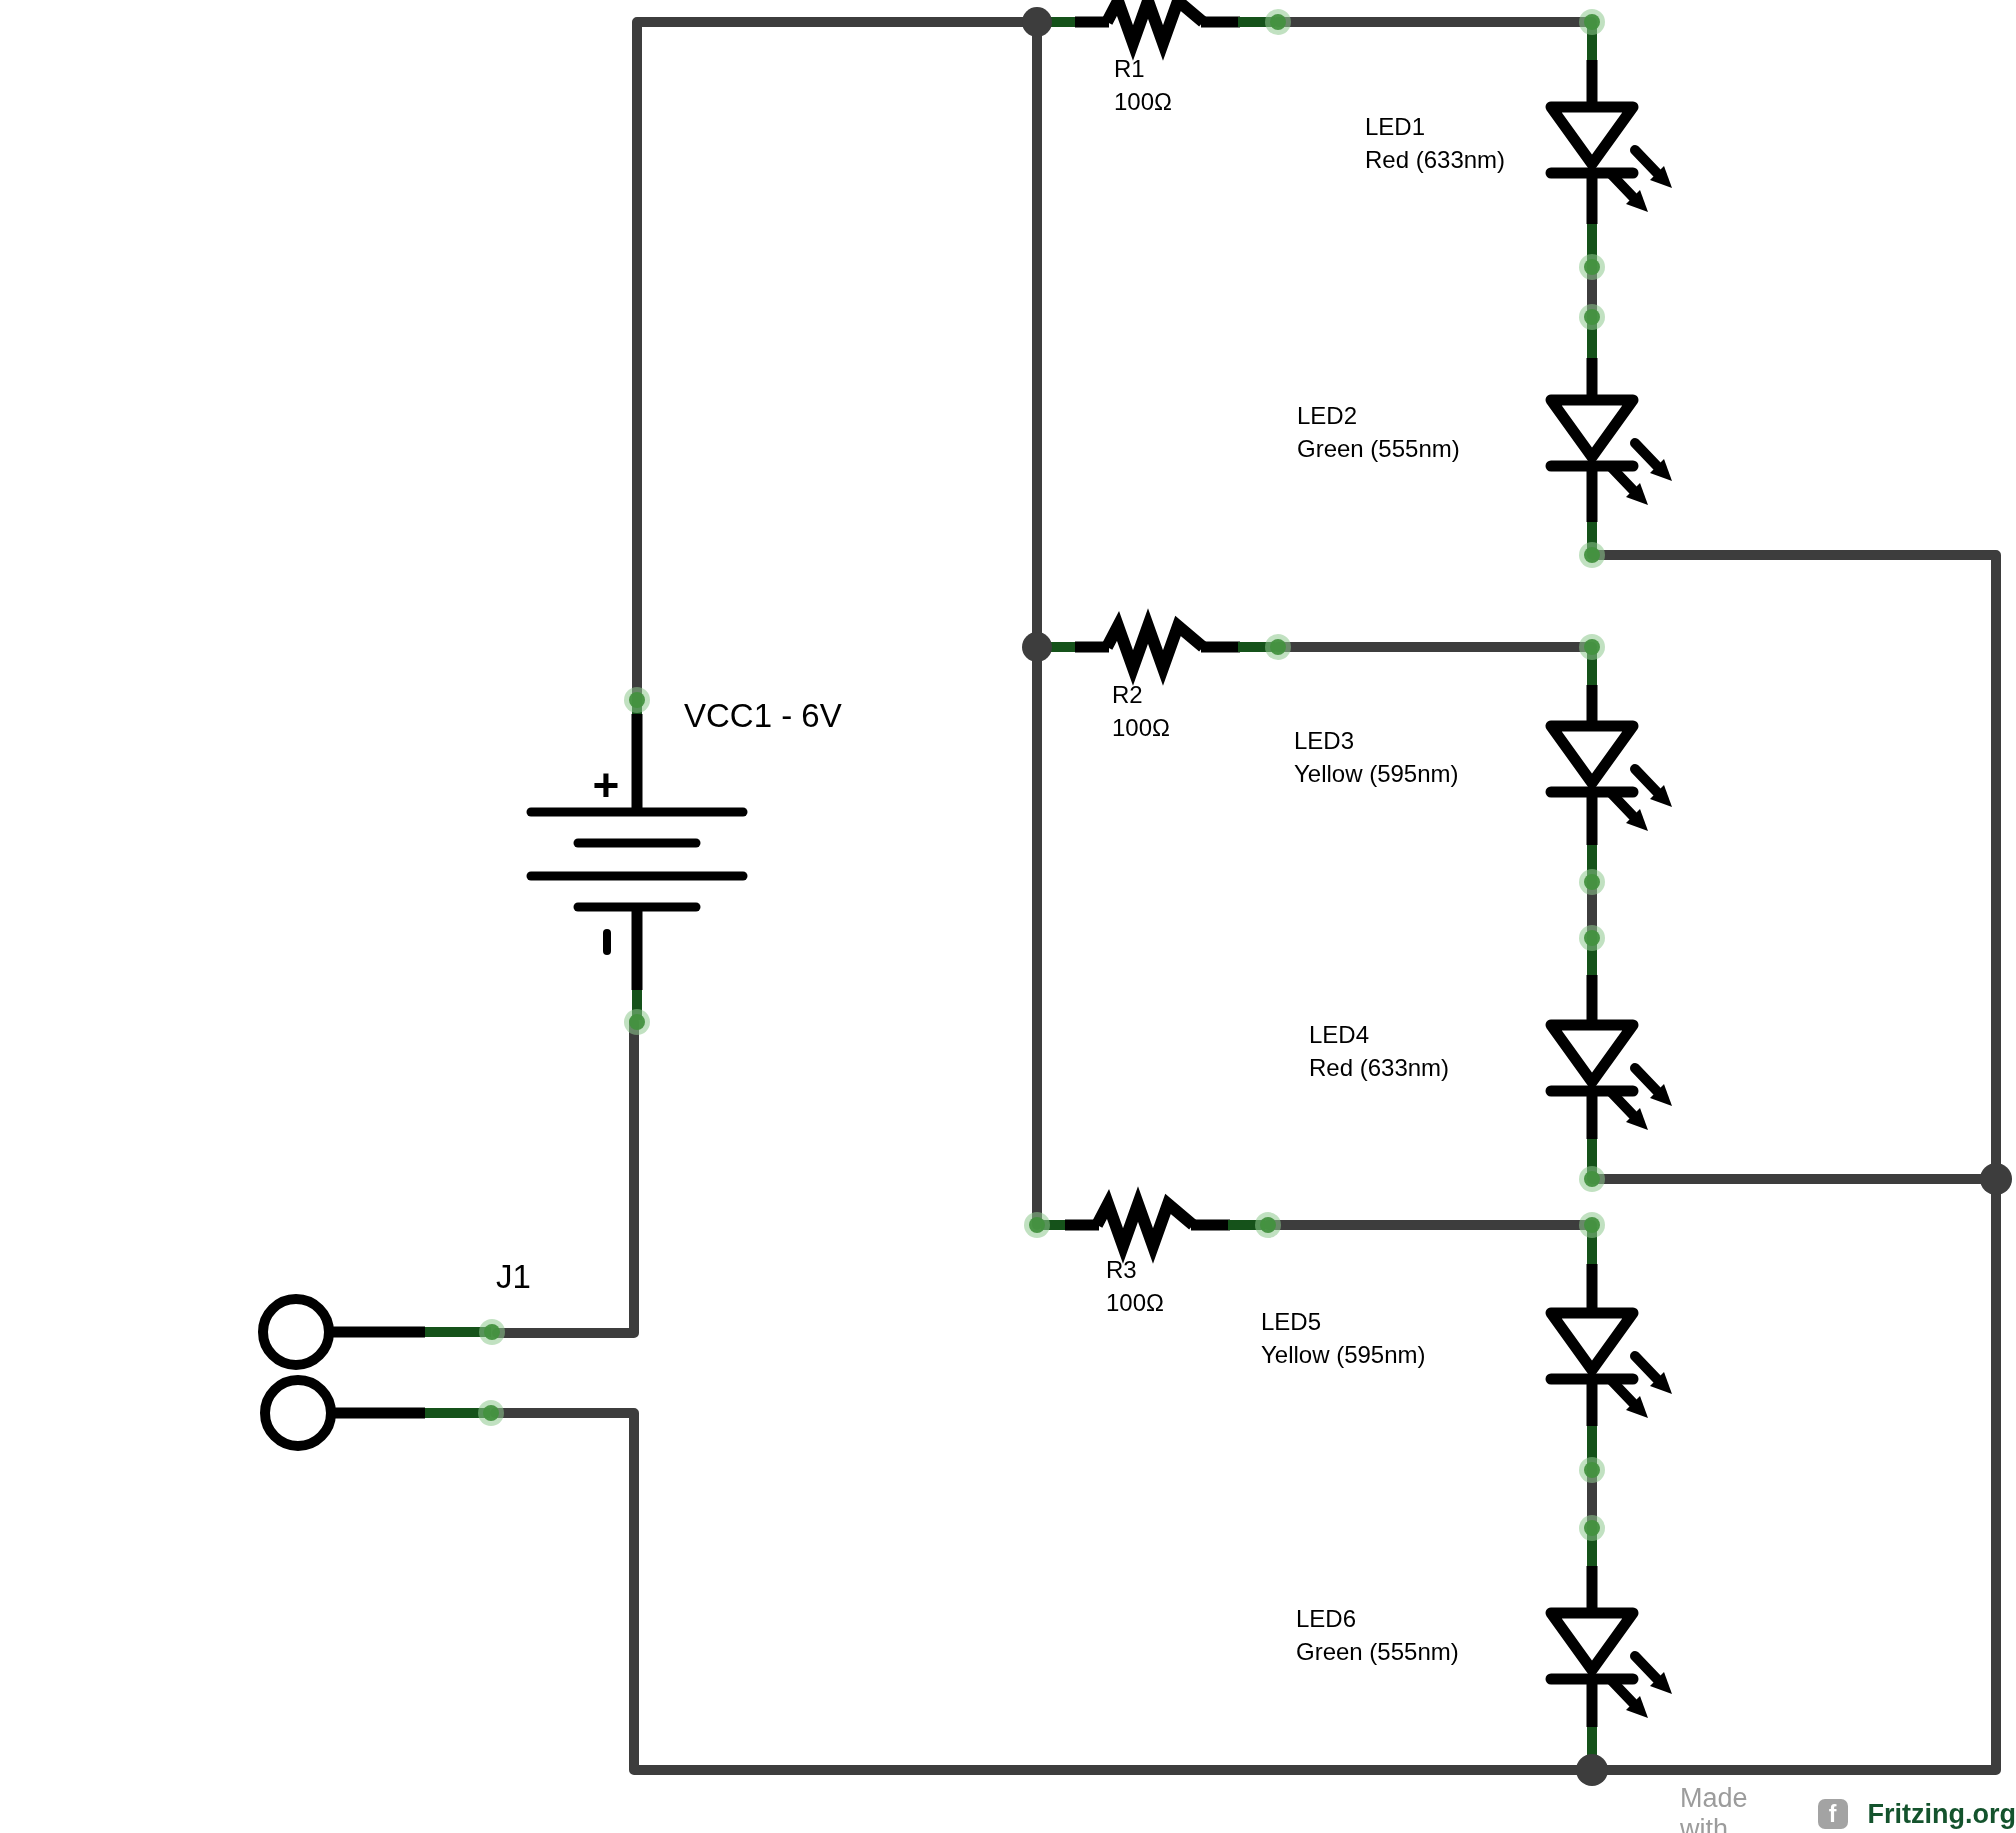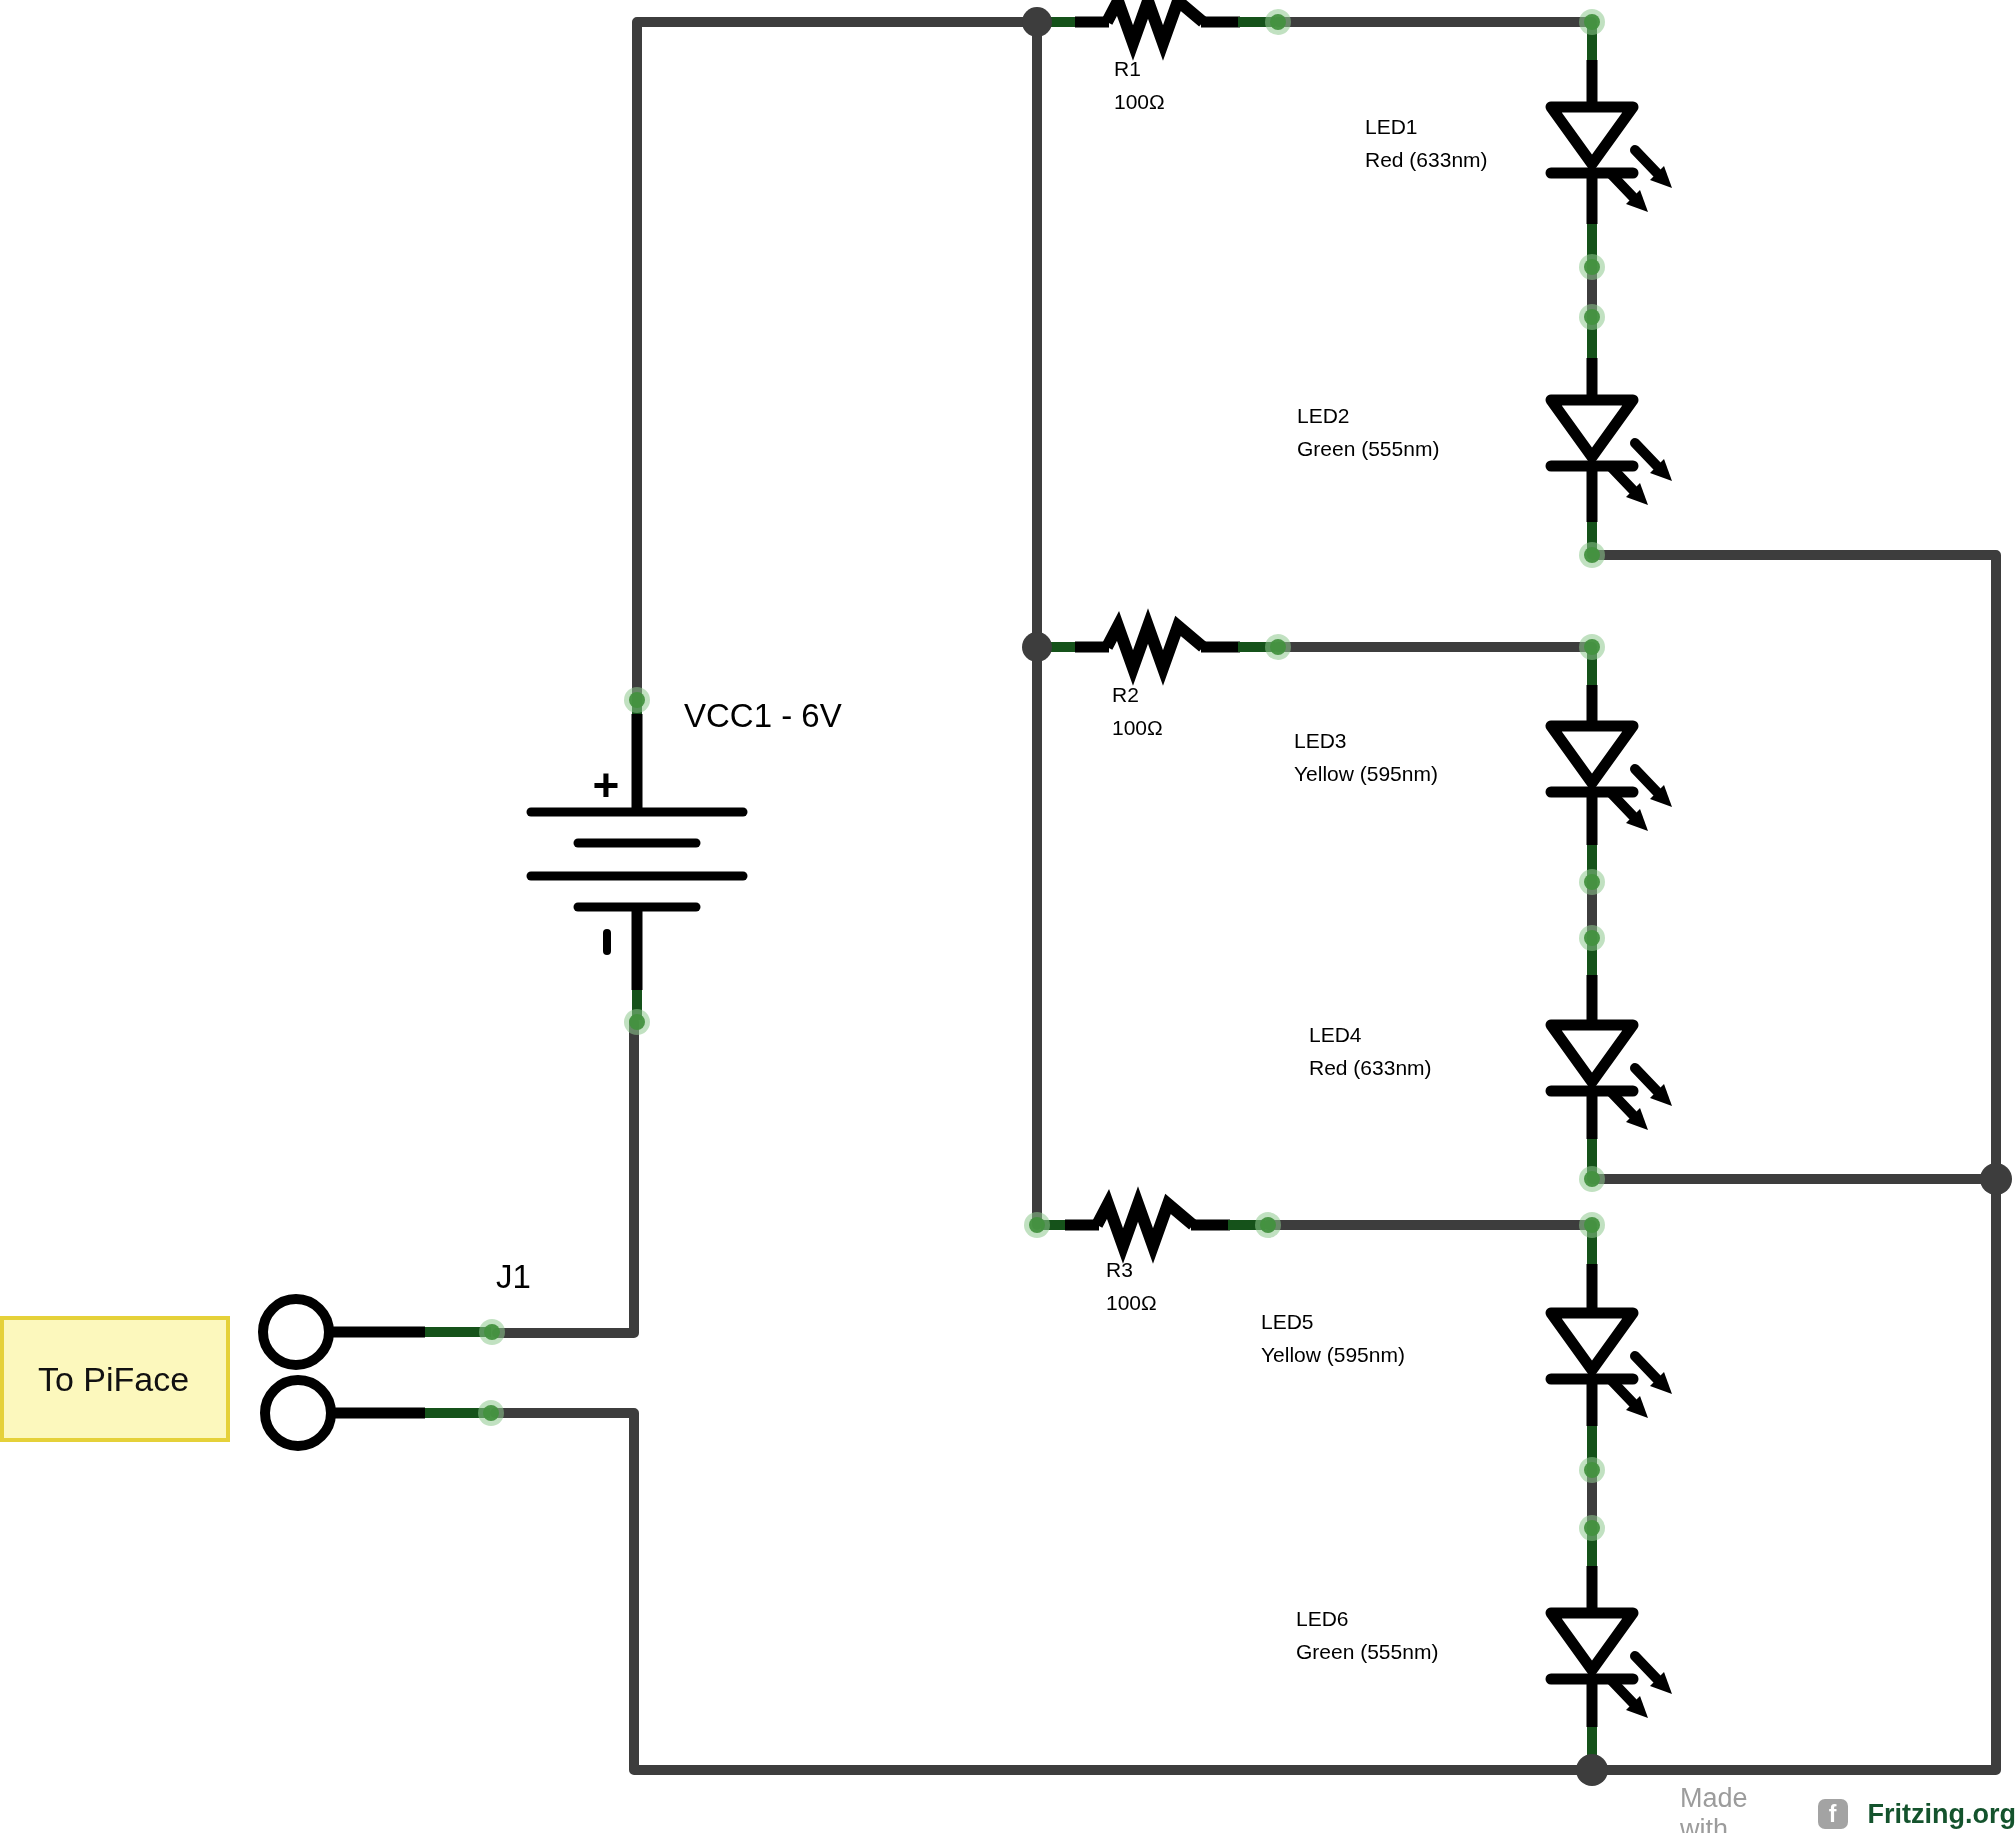--- a/index.html
+++ b/index.html
@@ -14,21 +14,21 @@
   #art{position:absolute;left:0;top:0;}
   
   .w{stroke:#3d3d3d;stroke-width:10;fill:none;stroke-linejoin:round;stroke-linecap:round;}
   .g{stroke:#15521a;stroke-width:10;fill:none;stroke-linecap:butt;}
   .p{stroke:#000000;stroke-width:11;fill:none;stroke-linecap:butt;}
   .zz{stroke:#000000;stroke-width:12;fill:none;stroke-linejoin:miter;}
   .plate{stroke:#000000;stroke-width:9;stroke-linecap:round;}
   .junc{fill:#3d3d3d;}
   
   .lbl{
-    position:absolute;color:#000;font-size:21px;line-height:33px;
+    position:absolute;color:#000;font-size:24px;line-height:33px;
     white-space:nowrap;letter-spacing:0;
   }
   .lbl .ln{display:block;}
   .big{font-size:33px;line-height:34px;}
   
   .note{
     position:absolute;left:0;top:1316px;width:230px;height:126px;
     background:#fcf8bd;border:4px solid #e5d139;box-sizing:border-box;
     display:flex;align-items:center;
   }
@@ -217,23 +217,20 @@
     <span class="ln">LED5</span>
     <span class="ln">Yellow (595nm)</span>
   </div>
   <div class="lbl" style="left:1296px;top:1602px">
     <span class="ln">LED6</span>
     <span class="ln">Green (555nm)</span>
   </div>
 
   <div class="lbl big" style="left:496px;top:1260px">J1</div>
 
-  <div class="note">
-    <span>To PiFace</span>
-  </div>
 
   <div class="wm">
     <span>Made with</span>
     <span class="wm-logo">
         <b>f</b>
       </span>
     <span class="wm-brand">Fritzing.org</span>
   </div>
 
 </div>

